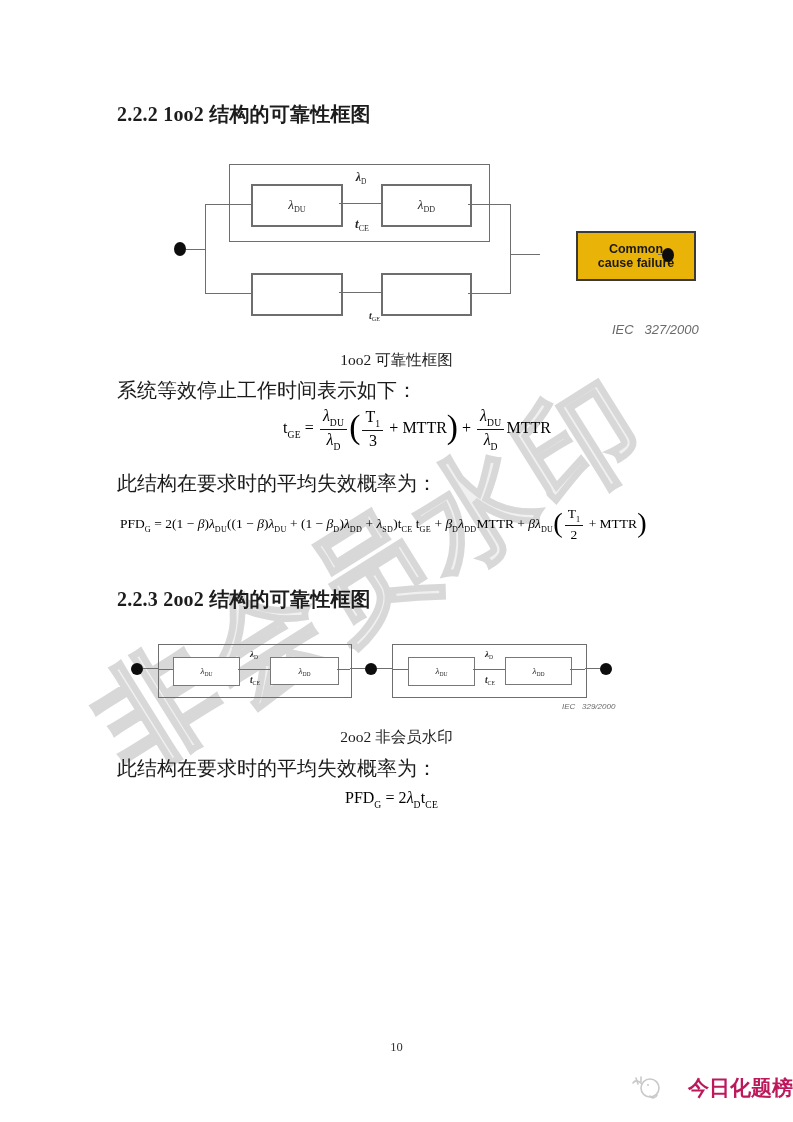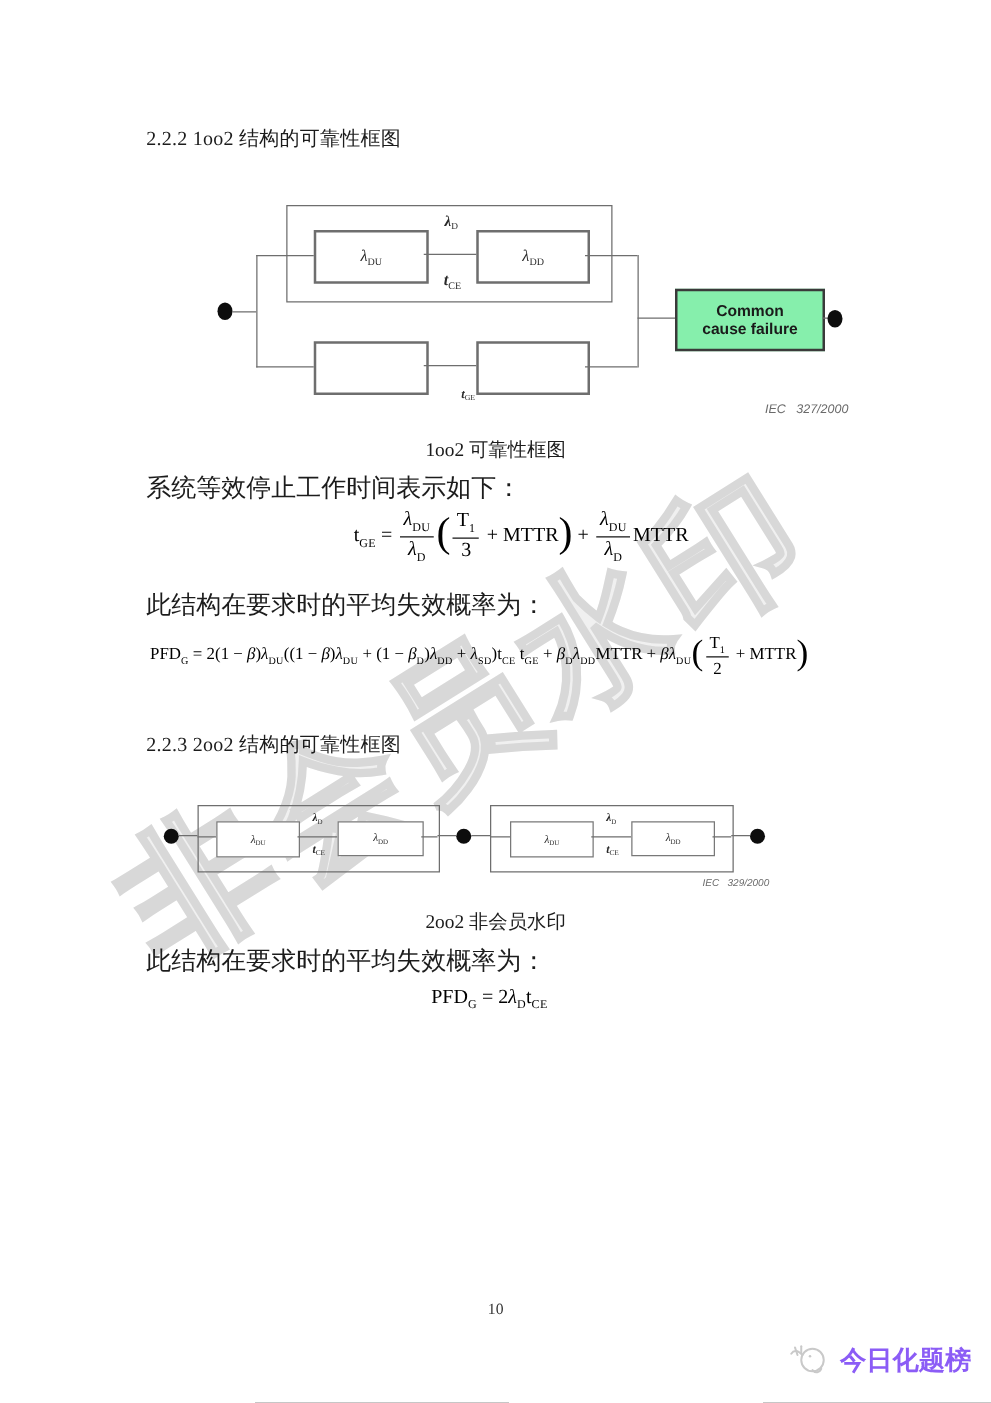--- a/index.html
+++ b/index.html
@@ -5,51 +5,51 @@
   html,body{margin:0;padding:0;background:#9a9a9a;}
   .page{position:relative;width:793px;height:1122px;background:#ffffff;margin:0 auto;
         font-family:"Liberation Serif",serif;color:#1c1c1c;overflow:hidden;}
   .watermark{position:absolute;left:372px;top:575px;z-index:0;
         transform:translate(-50%,-50%) rotate(-32deg);
         font-family:"Liberation Sans",sans-serif;font-weight:700;
         font-size:118px;letter-spacing:6px;white-space:nowrap;
         color:rgba(228,228,228,0.55);-webkit-text-stroke:3px #d8d8d8;pointer-events:none;}
   .content{position:absolute;inset:0;z-index:1;}
   .abs{position:absolute;}
-  .heading{font-weight:400;font-size:16px;letter-spacing:0.2px;}
+  .heading{font-weight:700;font-size:20px;letter-spacing:0.2px;}
   .para{font-size:20px;}
   .caption{width:100%;text-align:center;font-size:15.5px;}
   
   .ln{position:absolute;background:#6e6e6e;}
   .rect{position:absolute;border:1px solid #6e6e6e;background:transparent;}
   .boxthick{position:absolute;border:2px solid #6e6e6e;background:#fff;
         display:flex;align-items:center;justify-content:center;}
   .boxthin{position:absolute;border:1.5px solid #787878;background:#fff;
         display:flex;align-items:center;justify-content:center;}
   .dot{position:absolute;background:#0d0d0d;border-radius:50%;}
   .dlbl{white-space:nowrap;color:#2a2a2a;}
   .dlbl .base{font-style:italic;font-family:"Liberation Serif",serif;}
   .dlbl .bold{font-weight:700;}
   .dsub{font-size:0.62em;vertical-align:-0.35em;}
-  .ccf{position:absolute;border:2px solid #3a3a3a;background:#86efac;
+  .ccf{position:absolute;border:2px solid #3a3a3a;background:#eab308;
         display:flex;flex-direction:column;align-items:center;justify-content:center;
         font-family:"Liberation Sans",sans-serif;font-weight:700;font-size:12.5px;
-        line-height:1.15;color:#1a1a1a;}
-  .iec{position:absolute;font-style:italic;font-size:10px;color:#6a6a6a;
+        line-height:1.15;color:#1a1a1a;margin-left:36px;}
+  .iec{position:absolute;font-style:italic;font-size:13px;color:#6a6a6a;
         font-family:"Liberation Sans",sans-serif;white-space:pre;}
   
   .formula{position:absolute;white-space:nowrap;font-family:"Liberation Serif",serif;color:#000000;}
   .formula .frac{display:inline-block;vertical-align:middle;text-align:center;margin:0 2px;line-height:1.15;}
   .formula .fnum{display:block;border-bottom:1px solid #141414;padding:0 3px 1px;}
   .formula .fden{display:block;padding-top:1px;}
   .formula .sub{font-size:0.6em;vertical-align:-0.5em;letter-spacing:0.3px;}
   .formula .it{font-style:italic;}
   .formula .big{font-size:2.1em;font-weight:300;vertical-align:middle;position:relative;top:-0.06em;}
   .pagenum{width:100%;text-align:center;font-size:12.5px;color:#333;}
-  .logo{display:flex;align-items:center;gap:6px;color:#8b5cf6;
+  .logo{display:flex;align-items:center;gap:22px;color:#be185d;
         font-family:"Liberation Sans",sans-serif;font-weight:700;font-size:21px;
         text-shadow:1px 1px 0 #ffffff;}
 </style>
 </head>
 <body>
 
 <div class="page">
 
   <div class="watermark">非会员水印</div>
 

